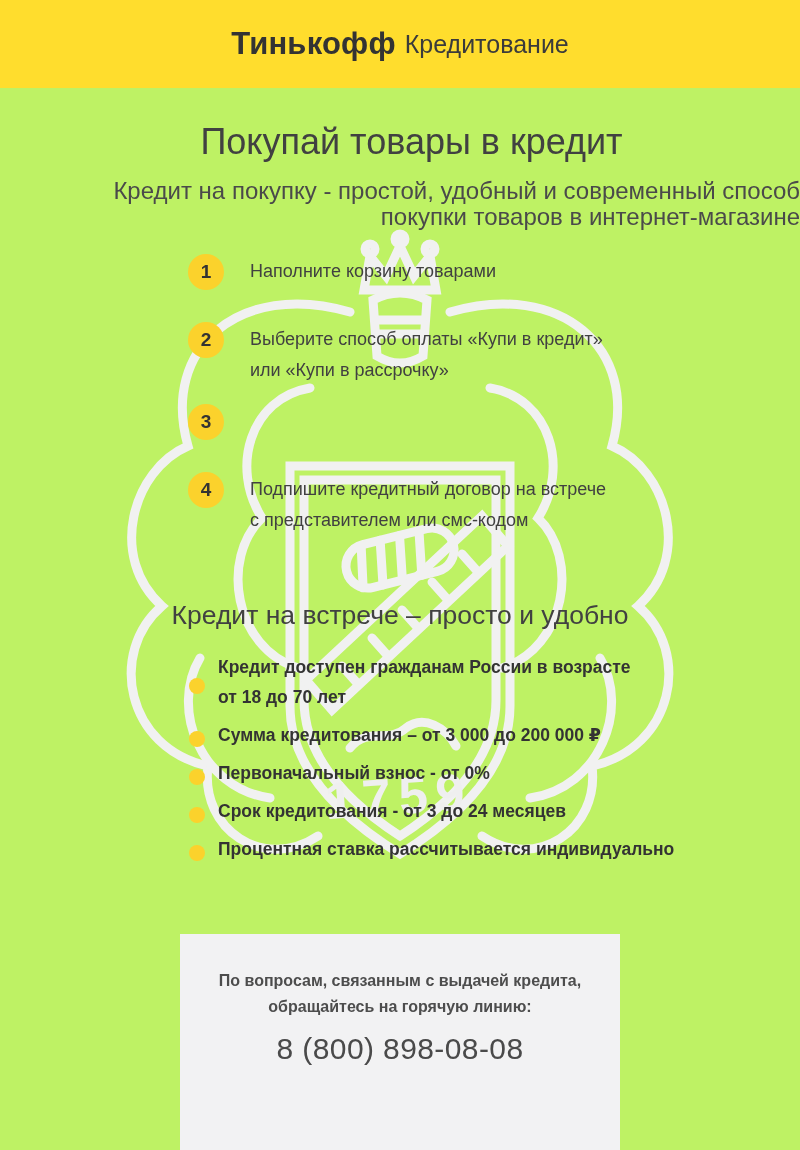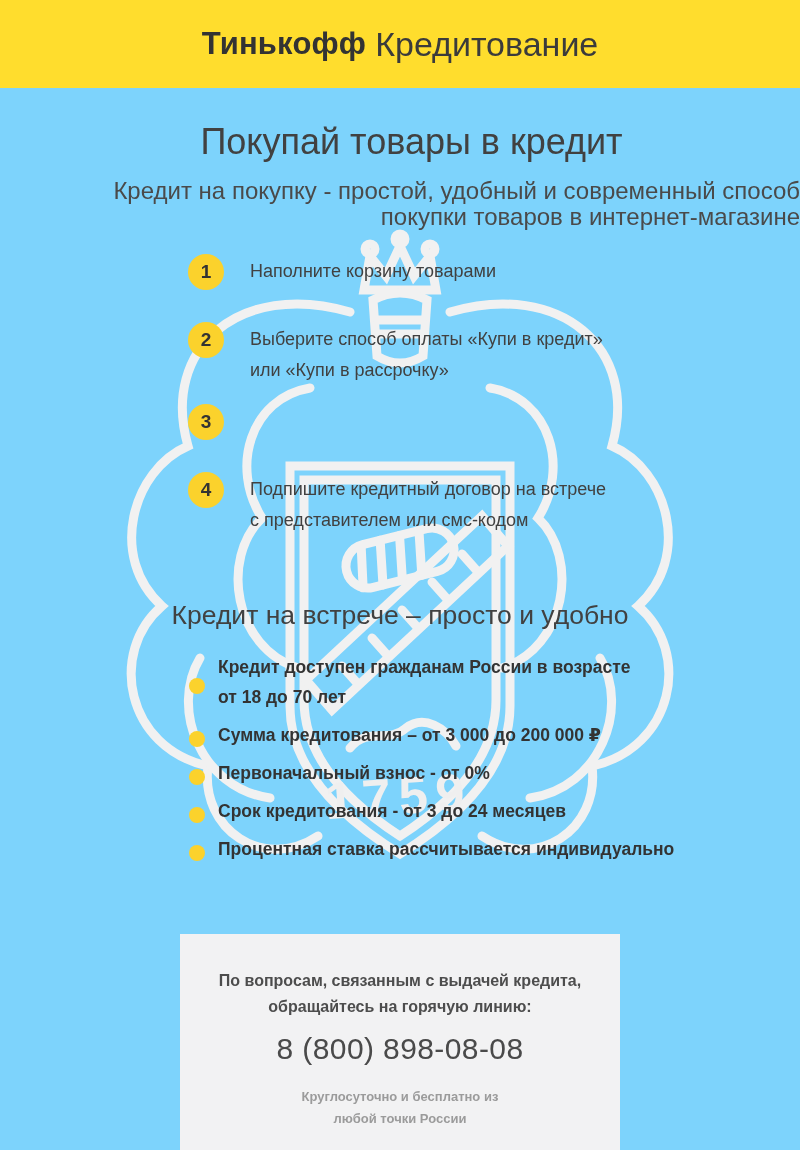--- a/index.html
+++ b/index.html
@@ -2,39 +2,39 @@
 <html lang="ru"><head>
 <meta charset="utf-8">
 <style>
   * { margin: 0; padding: 0; box-sizing: border-box; }
   html, body { background: #ffffff; }
   .page {
     position: relative;
     width: 800px;
     height: 1150px;
     margin: 0 auto;
-    background: #7dd3fc;
+    background: #bef264;
     overflow: hidden;
     font-family: "Liberation Sans", "DejaVu Sans", sans-serif;
     color: #414141;
   }
 
   
   .header {
     position: relative;
     z-index: 2;
     height: 88px;
     background: #FFDD2D;
     display: flex;
     align-items: center;
     justify-content: center;
     gap: 9px;
   }
   .brand-bold   { font-size: 31px; font-weight: 700; color: #333333; letter-spacing: 0.2px; }
-  .brand-light  { font-size: 34px; font-weight: 400; color: #3b3b3b; }
+  .brand-light  { font-size: 25px; font-weight: 400; color: #3b3b3b; }
 
   
   .watermark {
     position: absolute;
     left: 50px;
     top: 228px;
     width: 700px;
     height: 650px;
     z-index: 0;
     pointer-events: none;
@@ -237,18 +237,16 @@
       <div class="benefit">
         <div class="benefit-dot"></div>
         <div class="benefit-text">Процентная ставка рассчитывается индивидуально</div>
       </div>
     </div>
 
     <div class="hotline">
       <div class="hotline-note">По вопросам, связанным с выдачей кредита,
 обращайтесь на горячую линию:</div>
       <a class="hotline-phone">8 (800) 898-08-08</a>
-      <div class="hotline-availability">Круглосуточно и бесплатно из
-любой точки России</div>
     </div>
 
   </div>
 </div>
 
 </body></html>

